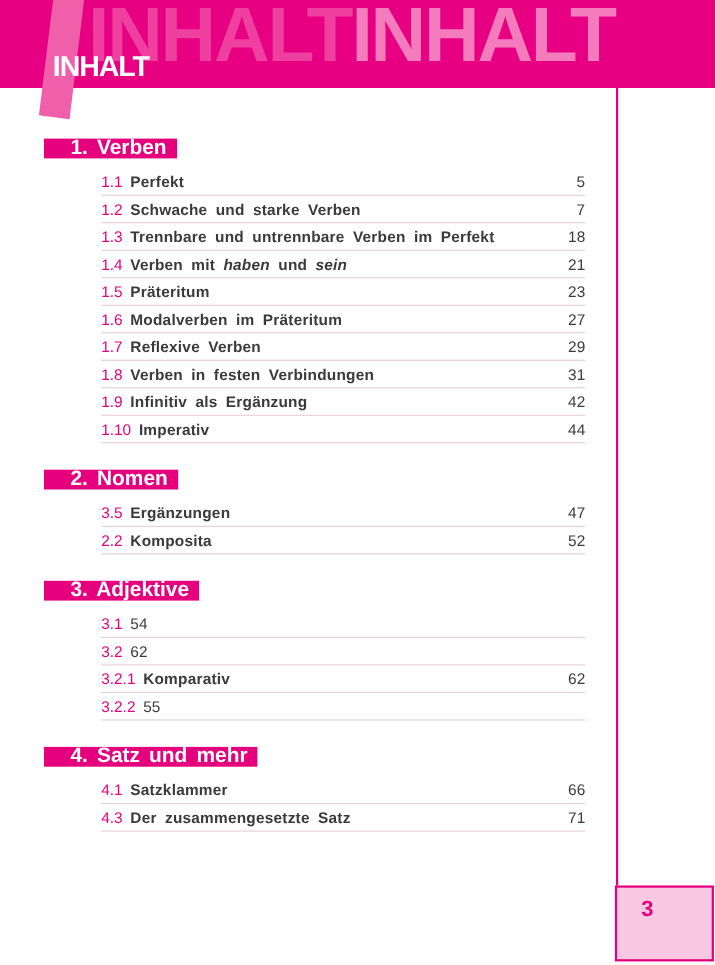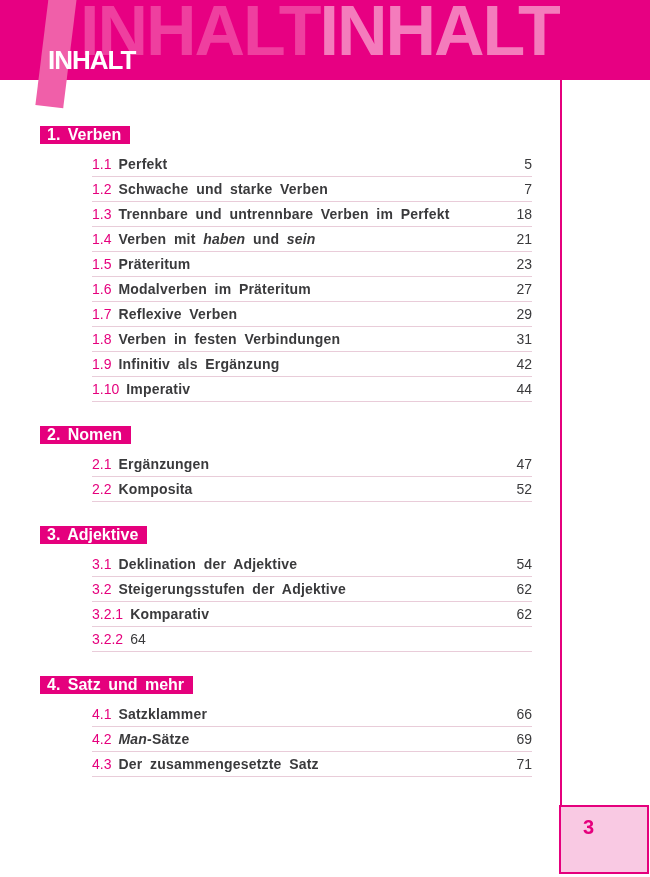--- a/index.html
+++ b/index.html
@@ -24,21 +24,21 @@
   
   .v-divider{position:absolute;left:560px;top:80px;width:2px;height:726px;background:var(--accent);}
   .page-box{position:absolute;left:559px;top:805px;width:90px;height:69px;background:var(--pagebox);
             border:2px solid var(--accent);}
   .page-num{position:absolute;left:22px;top:9px;color:var(--accent);font-size:20px;font-weight:bold;}
 
   
   .content{position:absolute;left:40px;top:126px;width:492px;}
   .section + .section{margin-top:24px;}
   .sec-header{display:inline-block;background:var(--accent);color:#fff;font-weight:bold;
-              font-size:16px;line-height:12px;padding:3px 9px 3px 7px;word-spacing:3px;}
+              font-size:19px;line-height:12px;padding:3px 9px 3px 24px;word-spacing:3px;}
   .rows{margin-top:12px;margin-left:52px;width:440px;}
   .row{display:flex;align-items:baseline;font-size:14px;line-height:17px;
        border-bottom:1px solid var(--rule);padding-bottom:3px;margin-bottom:4px;}
   .num{color:var(--accent);margin-right:7px;white-space:nowrap;}
   .title{color:var(--text);word-spacing:3.5px;letter-spacing:.2px;flex:1;font-weight:bold;}
   .title i{font-style:italic;}
   .pg{color:var(--text);}
 </style>
 </head>
 <body>
@@ -101,61 +101,54 @@
             <span class="pg">42</span>
           </div>
           <div class="row">
             <span class="num">1.10</span>
             <span class="title"><span>Imperativ</span></span>
             <span class="pg">44</span>
           </div>
         </div></div>
       <div class="section"><div class="sec-header">2. Nomen</div><div class="rows">
           <div class="row">
-            <span class="num">2.1</span>
+            <span class="num">3.5</span>
             <span class="title"><span>Ergänzungen</span></span>
             <span class="pg">47</span>
           </div>
           <div class="row">
             <span class="num">2.2</span>
             <span class="title"><span>Komposita</span></span>
             <span class="pg">52</span>
           </div>
         </div></div>
       <div class="section"><div class="sec-header">3. Adjektive</div><div class="rows">
           <div class="row">
             <span class="num">3.1</span>
-            <span class="title"><span>Deklination der Adjektive</span></span>
             <span class="pg">54</span>
           </div>
           <div class="row">
             <span class="num">3.2</span>
-            <span class="title"><span>Steigerungsstufen der Adjektive</span></span>
             <span class="pg">62</span>
           </div>
           <div class="row">
             <span class="num">3.2.1</span>
             <span class="title"><span>Komparativ</span></span>
             <span class="pg">62</span>
           </div>
           <div class="row">
             <span class="num">3.2.2</span>
-            <span class="pg">64</span>
+            <span class="pg">55</span>
           </div>
         </div></div>
       <div class="section"><div class="sec-header">4. Satz und mehr</div><div class="rows">
           <div class="row">
             <span class="num">4.1</span>
             <span class="title"><span>Satzklammer</span></span>
             <span class="pg">66</span>
-          </div>
-          <div class="row">
-            <span class="num">4.2</span>
-            <span class="title"><i>Man</i><span>-Sätze</span></span>
-            <span class="pg">69</span>
           </div>
           <div class="row">
             <span class="num">4.3</span>
             <span class="title"><span>Der zusammengesetzte Satz</span></span>
             <span class="pg">71</span>
           </div>
         </div></div>
     </div>
 
   <div class="page-box">

